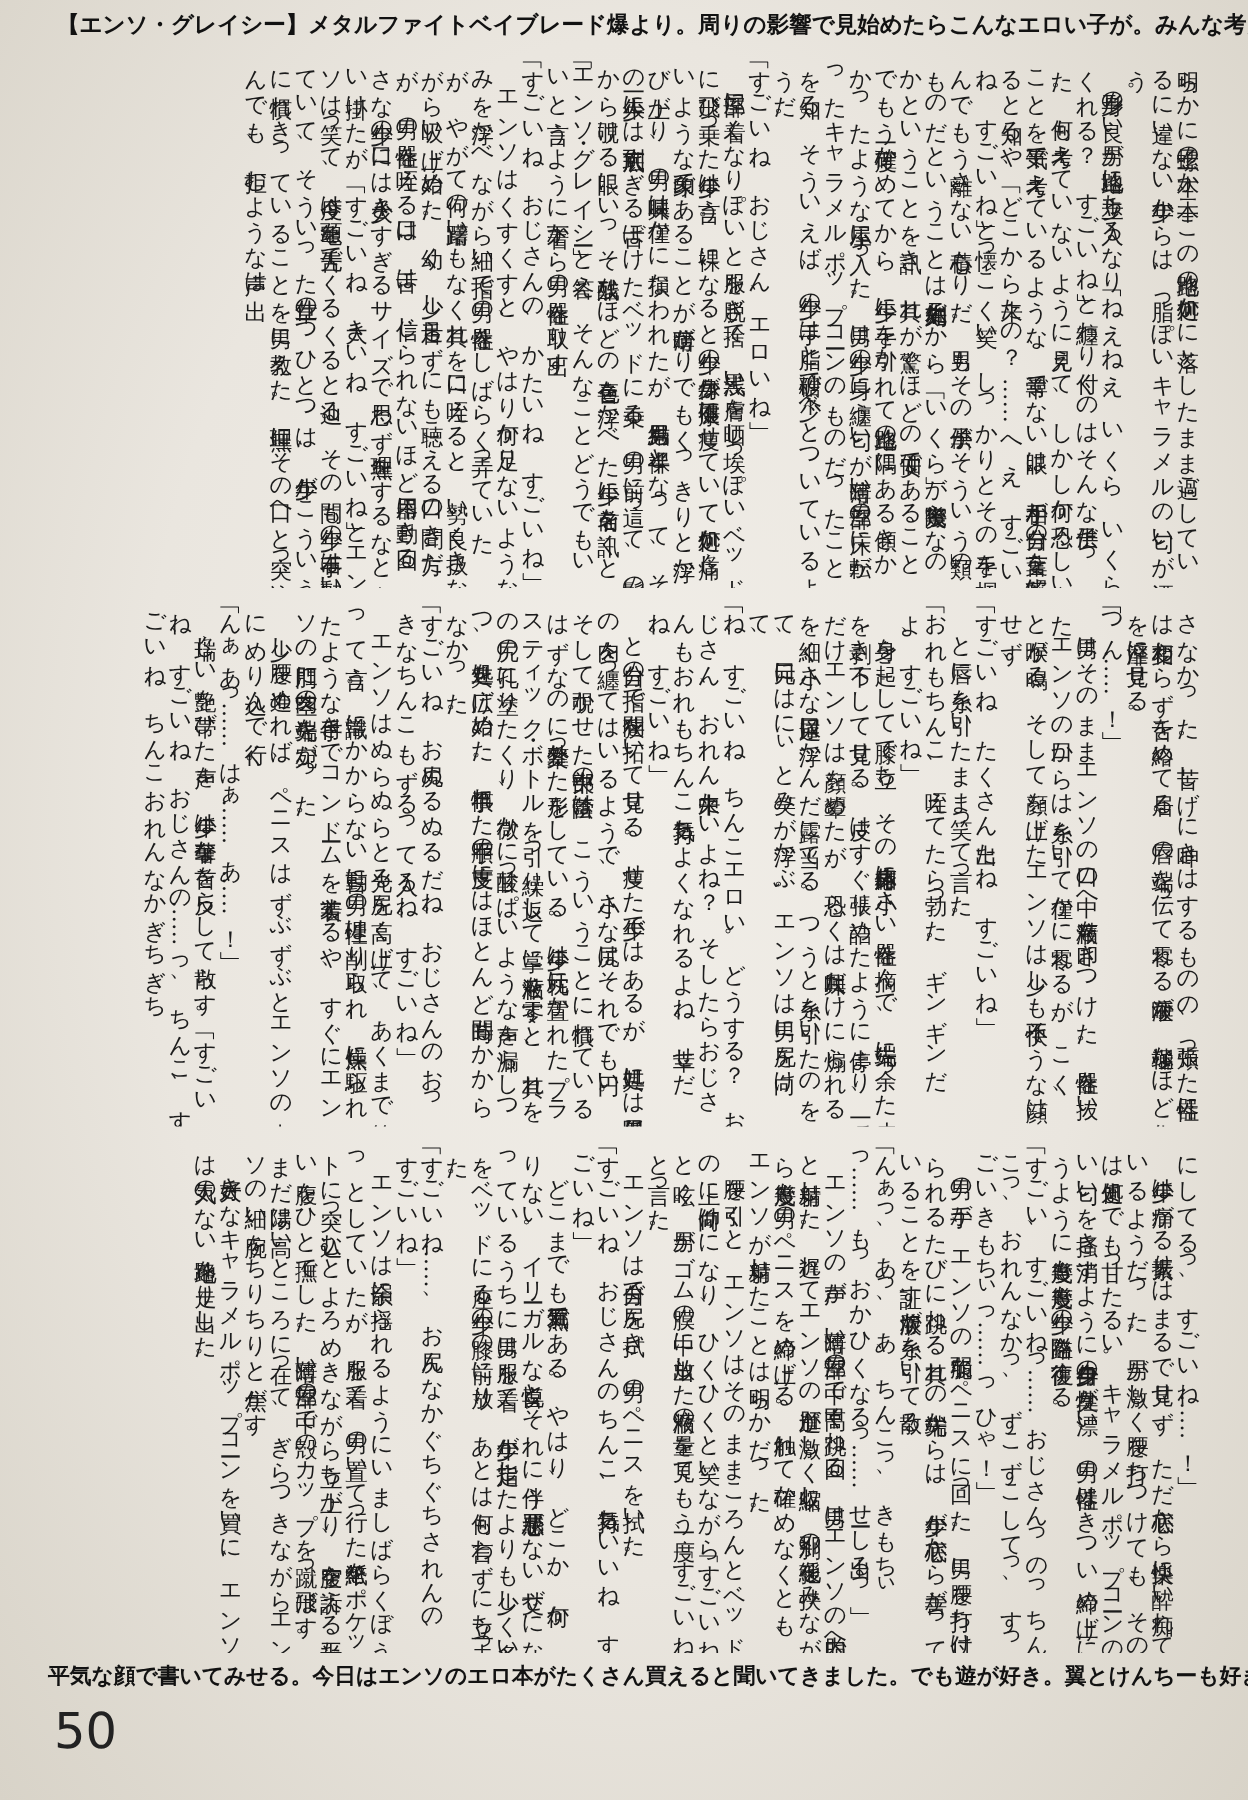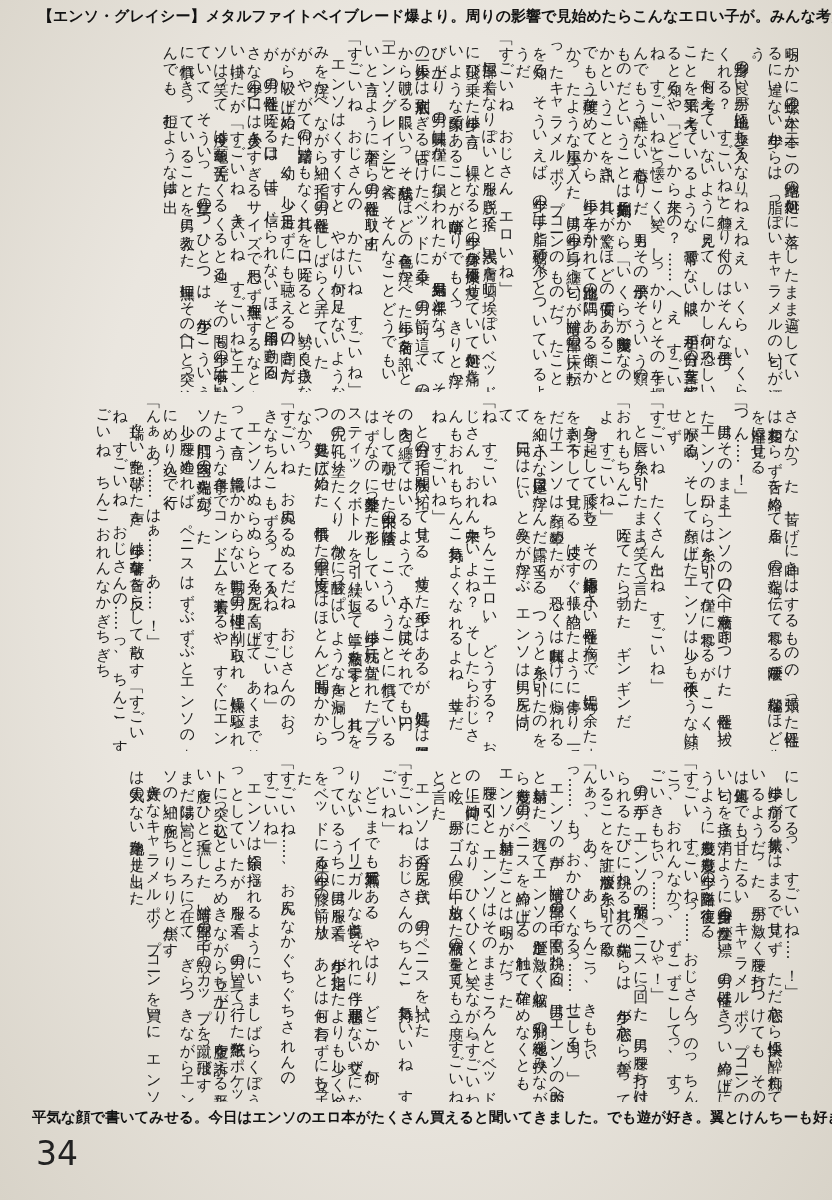--- a/index.html
+++ b/index.html
@@ -88,15 +88,15 @@
       <p>　エンソは自分で尻を拭き、男のペニスを拭いた。</p>
       <p>「すごいね、おじさんのちんこ、気持ちいいね、すごいね」</p>
       <p>　どこまでも無邪気である。やはり、どこか、何か、足りない。イリーガルな喜悦とそれに伴う罪悪感がない交ぜになっているうちに男は服を着て、少年が指定したよりも少しく多い額をベッドに座る少年の膝の前に放り、あとは何も言わずに立ち去った。</p>
       <p>「すごいね……、お尻んなかぐちぐちされんの、すごいね」</p>
       <p>　エンソは余韻に揺られるようにいましばらくぼうっとしていたが、服を着て、男の置いて行った紙幣をポケットに突っ込むとよろめきながら立ち上がり、空腹を訴える平たい腹をひと撫でした。薄暗い部屋の中で殻のカップを蹴っ飛ばす。まだ陽は高いところに在って、ぎらつきながらエンソの細い腕をちりちりと焦がす。</p>
       <p>　大好きなキャラメルポップコーンを買いに、エンソは人気のない路地を走り出した。</p>
     </div>
 
   <div class="caption footer-caption">平気な顔で書いてみせる。今日はエンソのエロ本がたくさん買えると聞いてきました。でも遊が好き。翼とけんちーも好き。</div>
 
-  <div class="page-number">34</div>
+  <div class="page-number">50</div>
 
 </div>
 
 </body></html>

